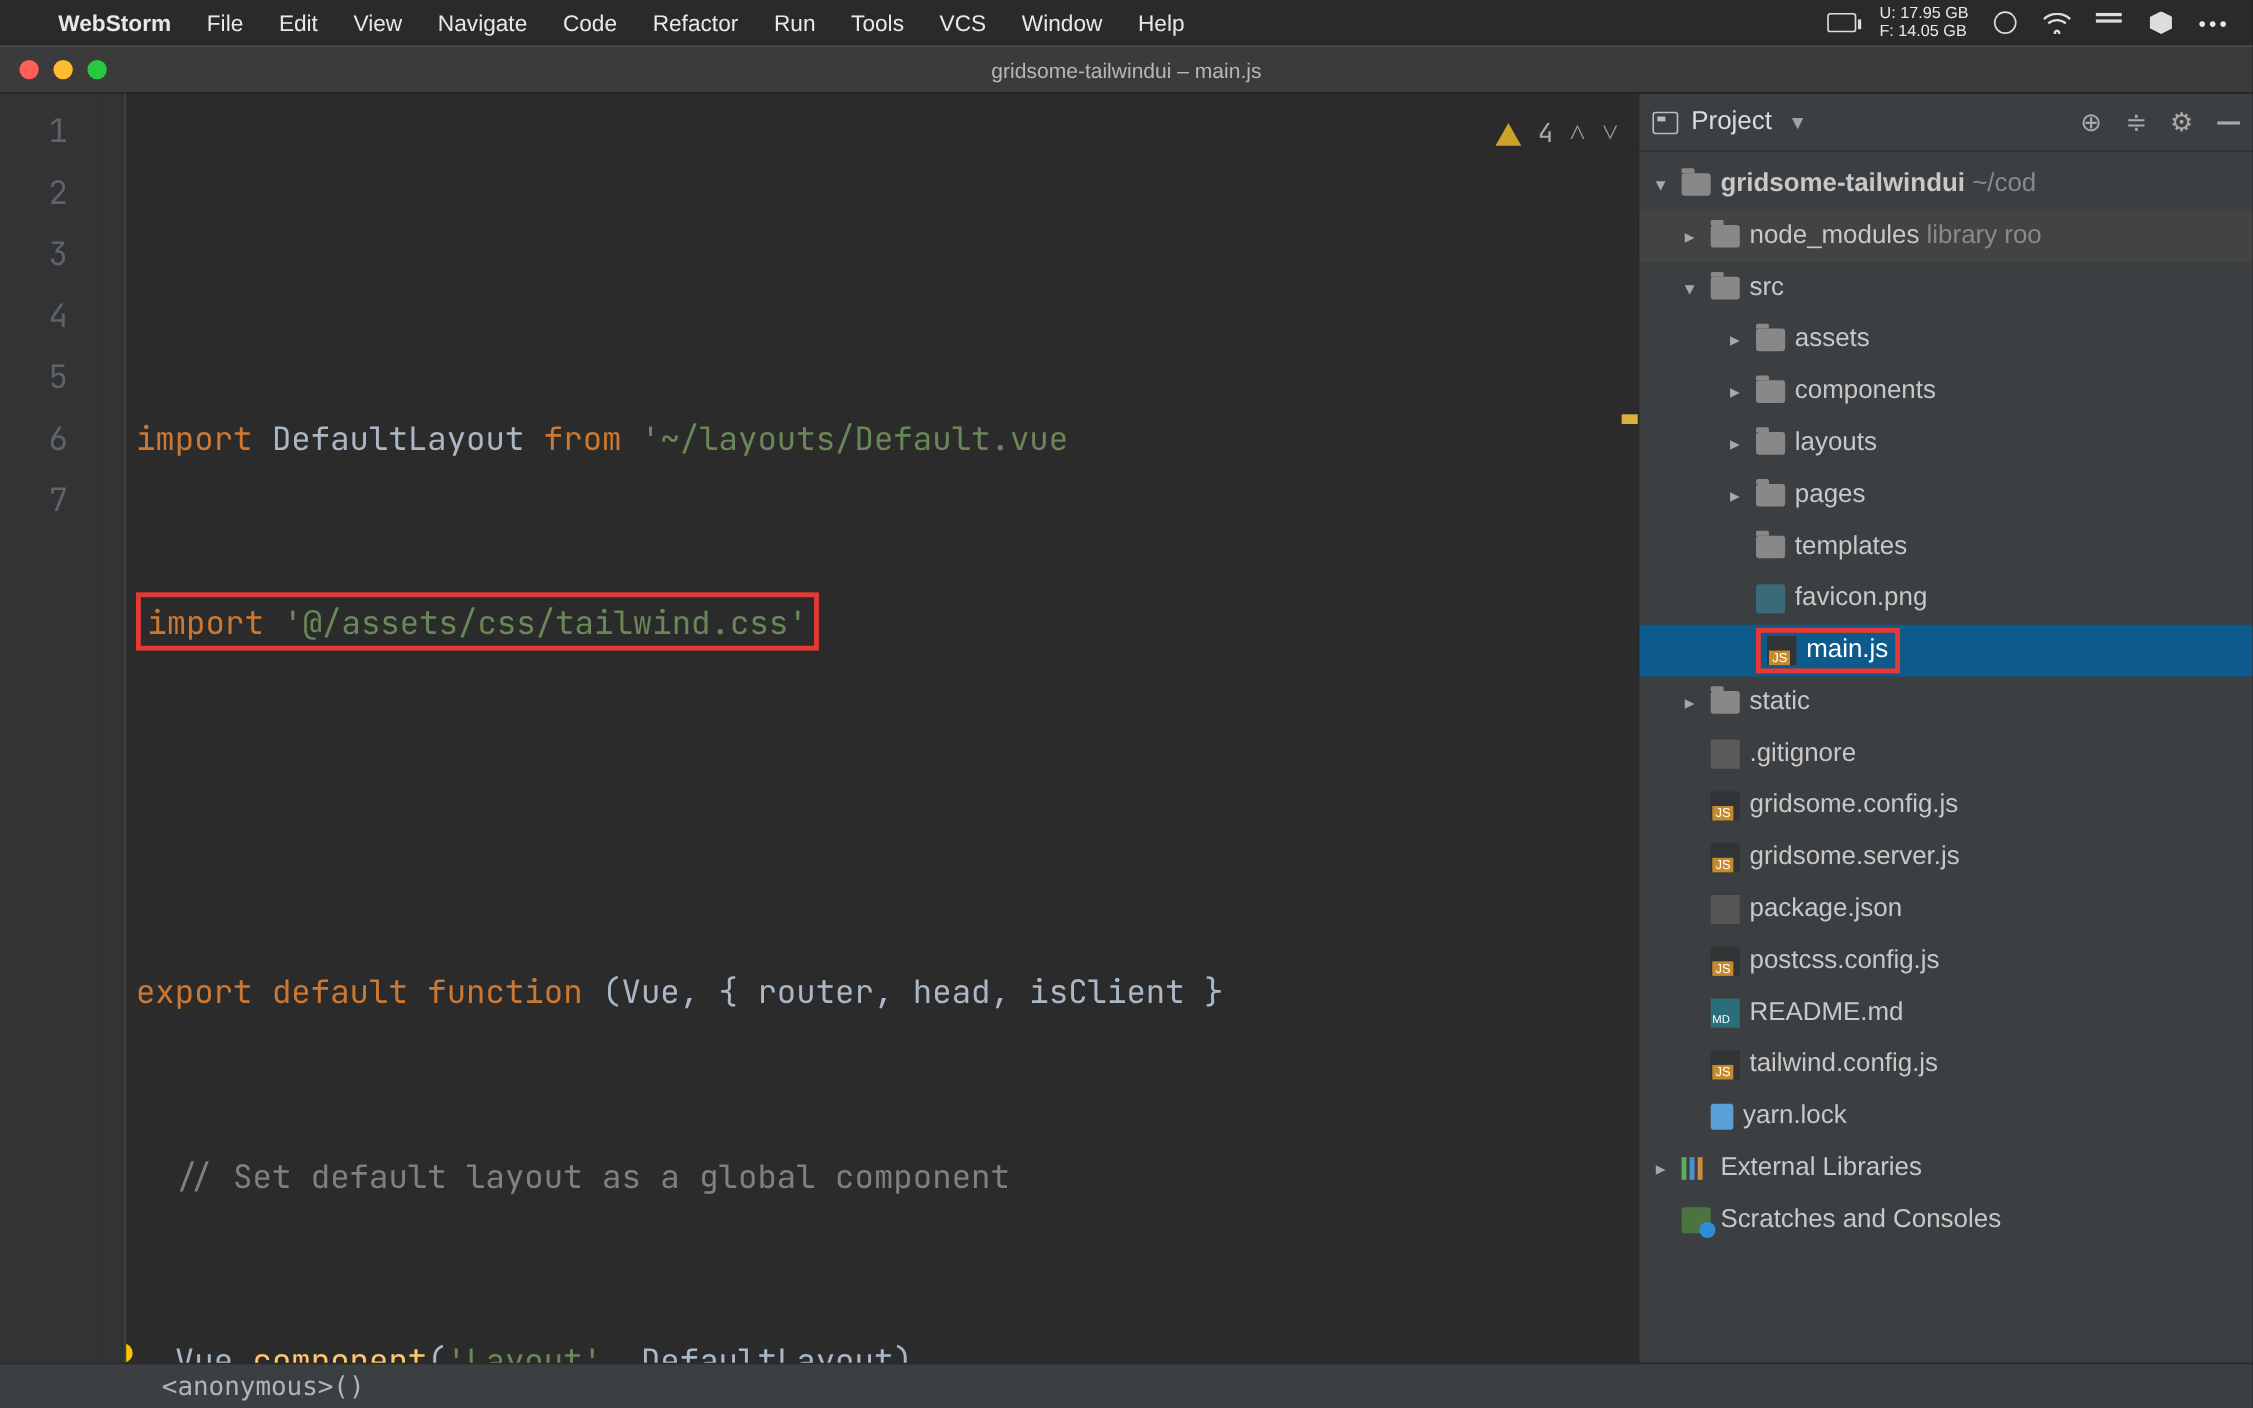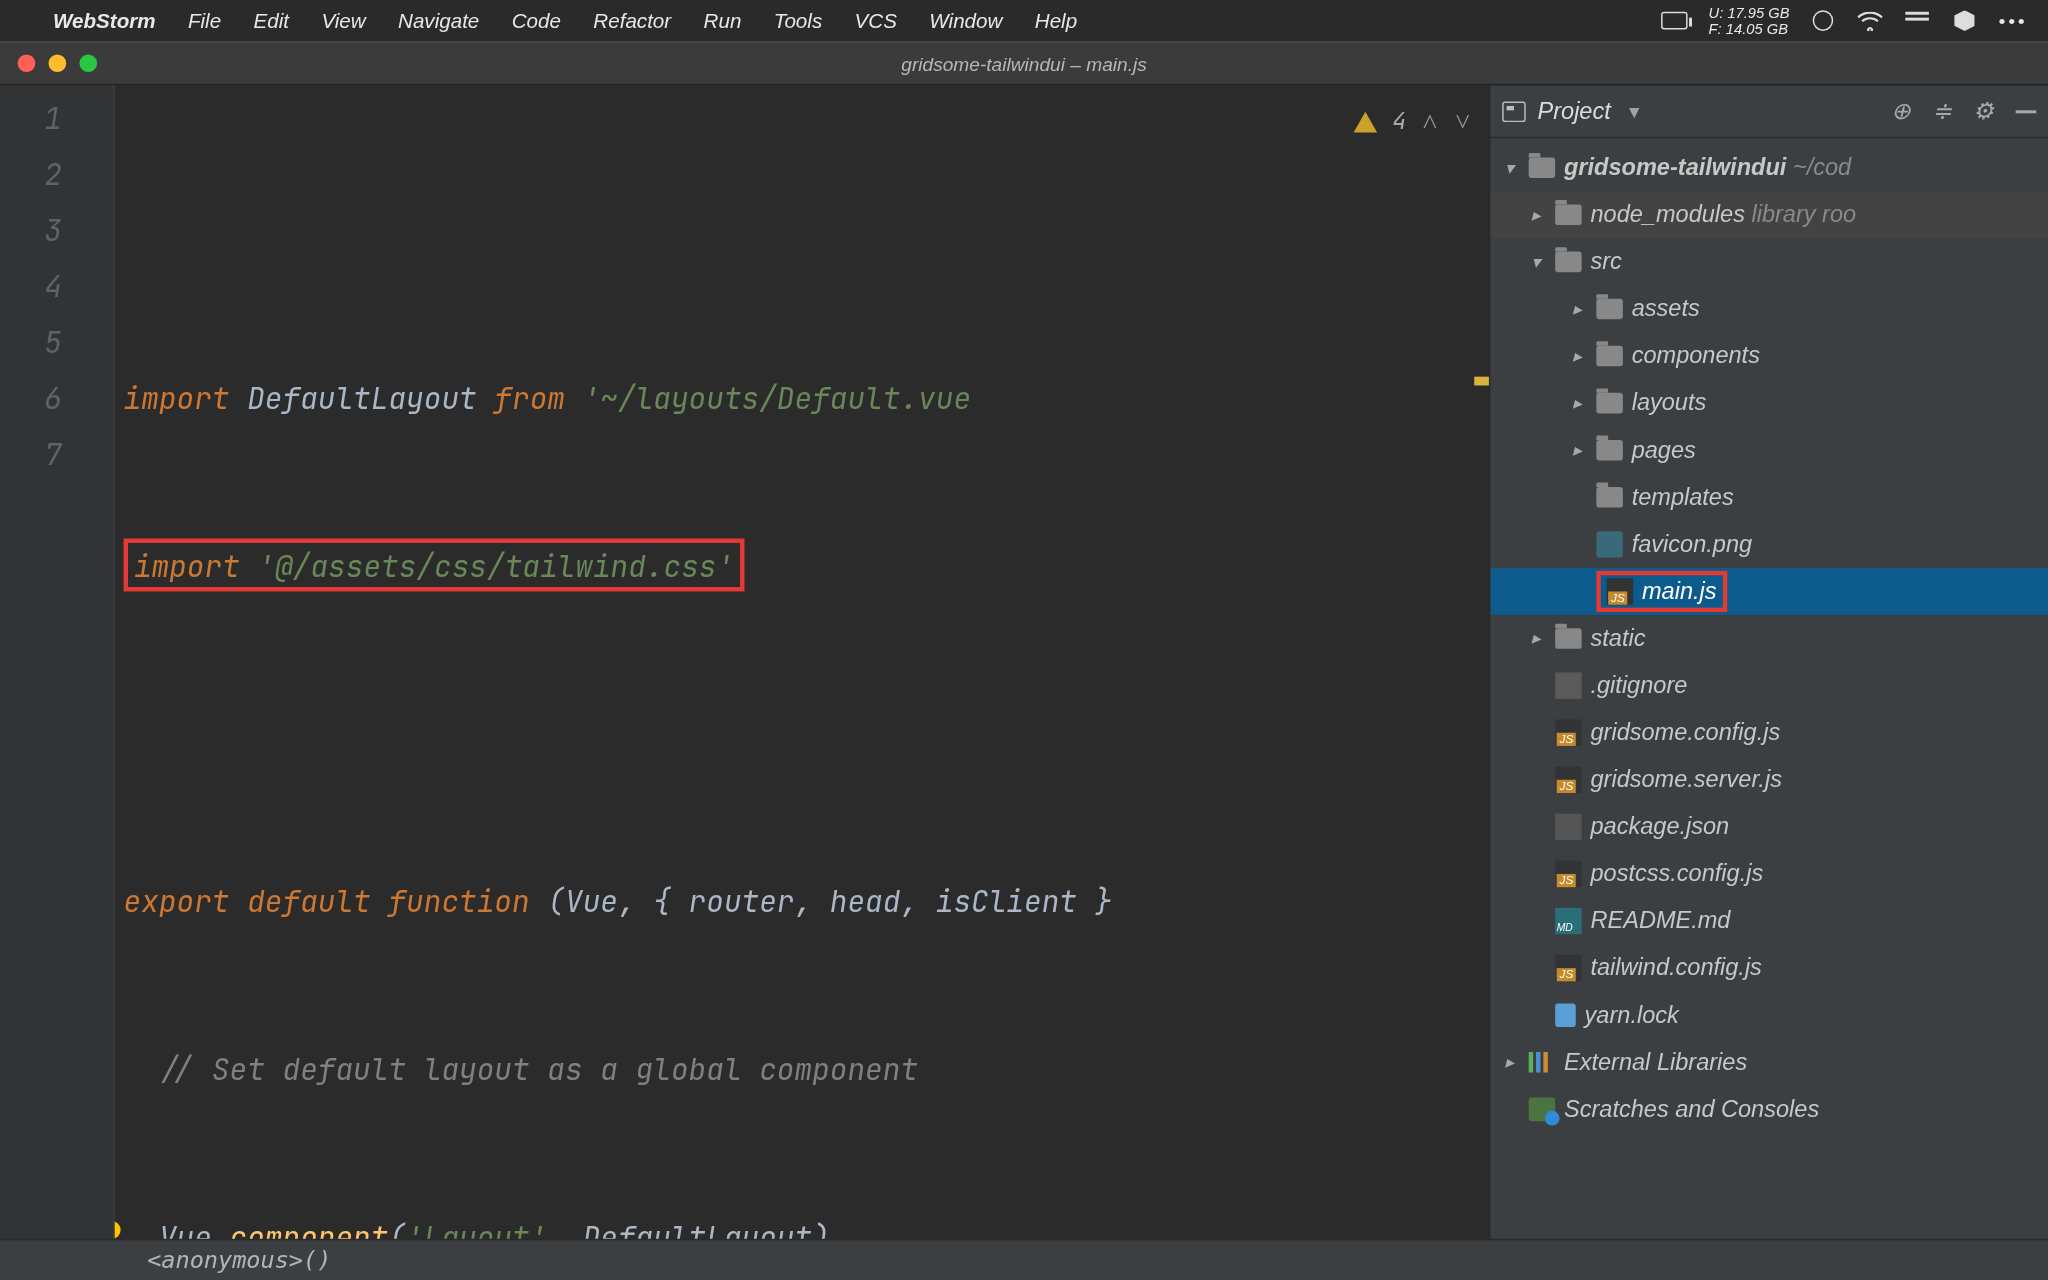--- a/index.html
+++ b/index.html
@@ -23,21 +23,21 @@
     --comment: #808080;
     --highlight-red: #e53935;
   }
   * { box-sizing: border-box; }
   html, body {
     margin:0; padding:0; width:2048px; height:1280px; overflow:hidden;
     background:#111; font-family: -apple-system, "Helvetica Neue", Arial, sans-serif;
     color: var(--text-menu);
   }
   
-  .scale-wrap { width:2048px; height:1280px; transform-origin: top left; font-style: italic; }
+  .scale-wrap { width:2048px; height:1280px; transform-origin: top left; }
   .app {
     width:1392px; height:870px;
     transform: scale(1.4713);
     transform-origin: top left;
     background: var(--bg-dark);
     display:flex; flex-direction:column;
   }
 
   
   .menubar {

